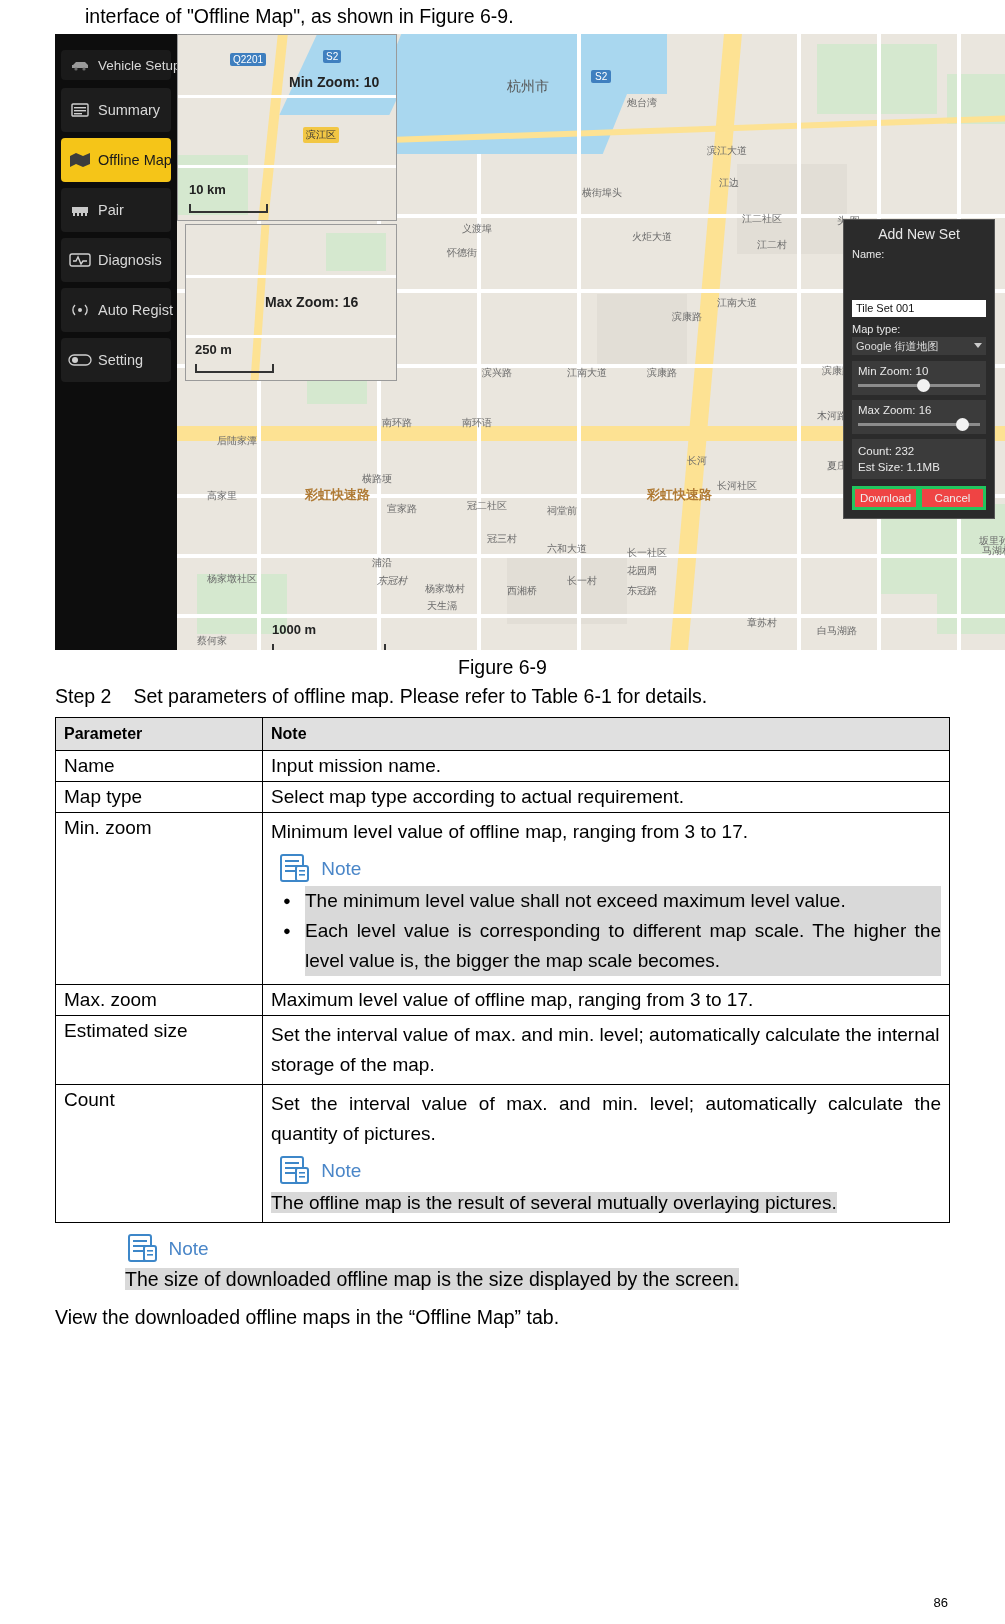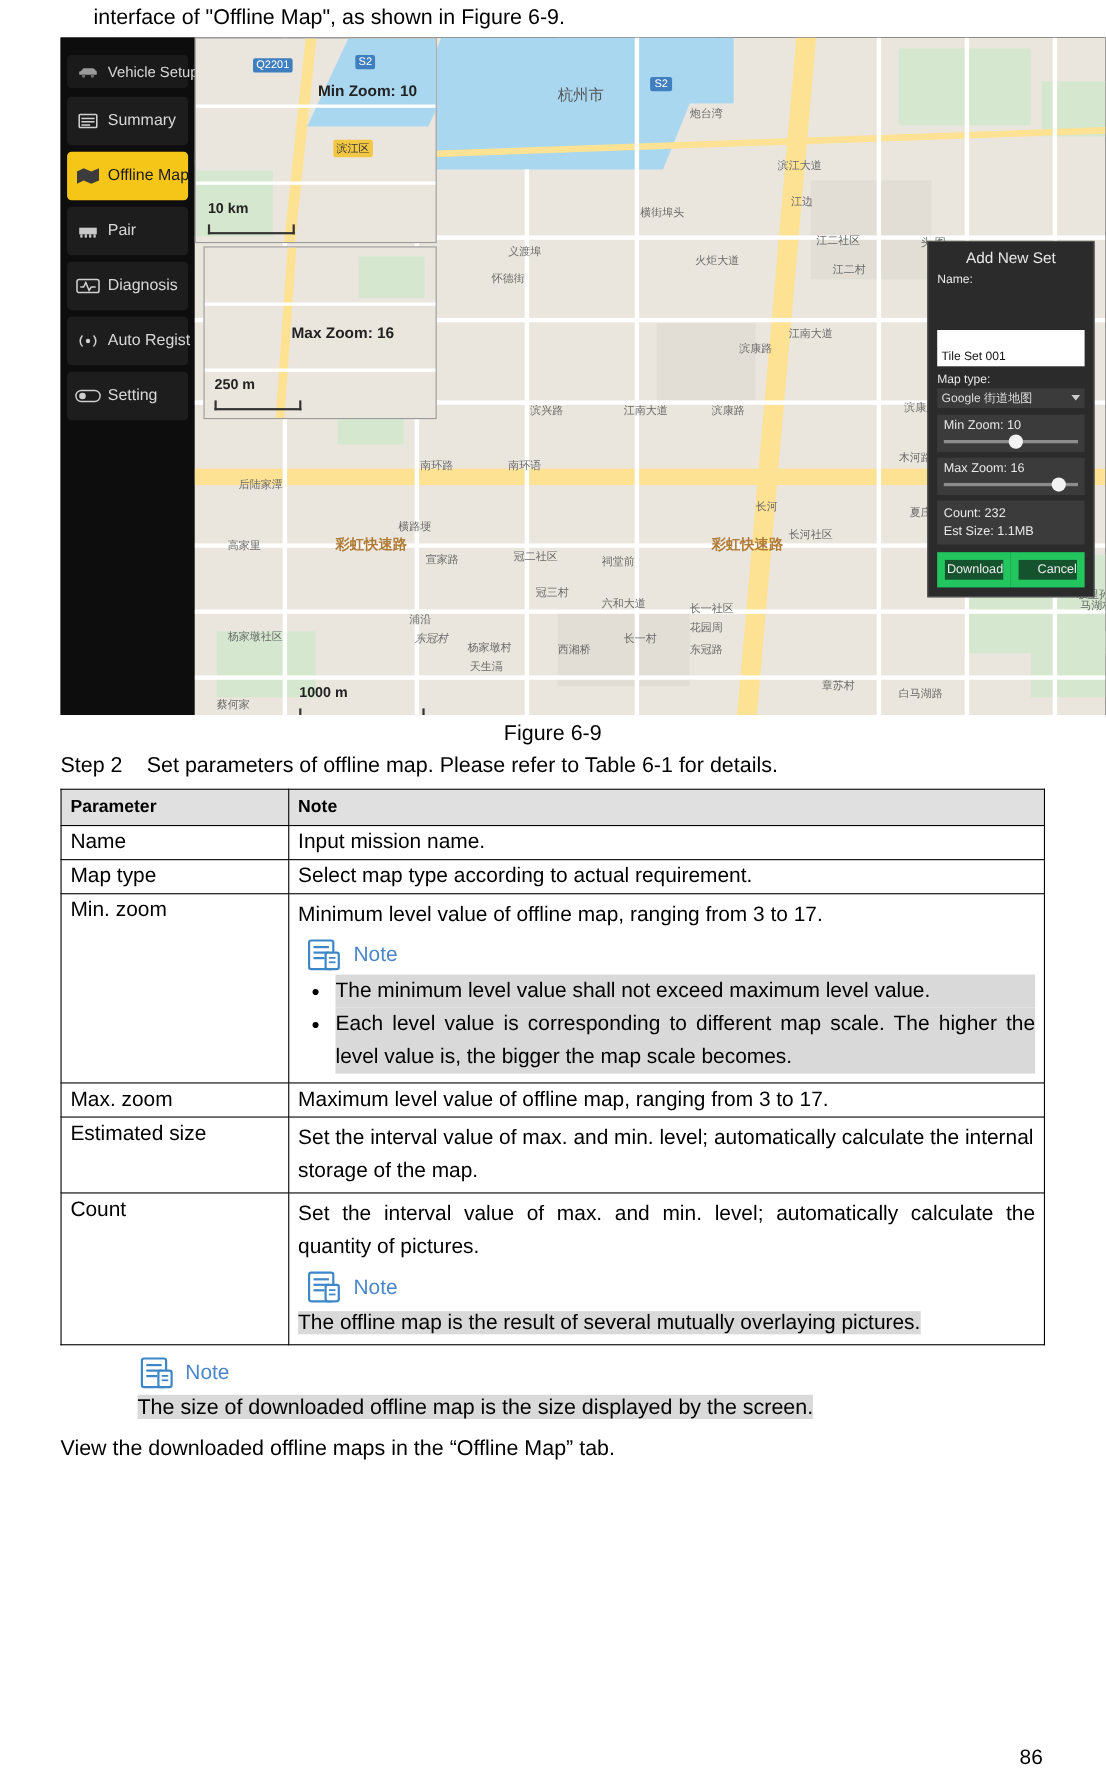--- a/index.html
+++ b/index.html
@@ -155,24 +155,24 @@
   .dialog-title {
     text-align: center;
     font-size: 14px;
     color: #e8e8e8;
     margin-bottom: 6px;
   }
   .dlg-label { font-size: 11px; margin-bottom: 2px; }
   .dlg-input {
     background: #fff;
     color: #111;
-    height: 33px;
+    height: 17px;
     line-height: 17px;
     font-size: 11px;
-    padding: 16px 4px;
+    padding: 0 4px;
     margin-bottom: 6px;
     box-sizing: border-box;
     width: 100%;
     margin-top: 40px;
   }
   .dlg-select {
     background: #3b3b3b;
     color: #ddd;
     height: 18px;
     line-height: 18px;
@@ -214,27 +214,27 @@
     padding: 4px 6px;
     margin-bottom: 7px;
     font-size: 11.5px;
     line-height: 16px;
   }
   .dlg-buttons {
     display: flex;
     justify-content: space-between;
   }
   .dlg-btn {
-    background: #14532d;
-    border: 7px solid #22c55e;
+    background: #ef4444;
+    border: 3px solid #22c55e;
     color: #eee;
     font-size: 11.5px;
     padding: 3px 0;
     width: 66px;
-    text-align: right;
+    text-align: center;
   }
 
   .fig-caption {
     text-align: center;
     font-size: 19.5px;
     margin: 6px 0 2px 0;
   }
   .step-line {
     font-size: 19.5px;
     line-height: 30px;
@@ -310,21 +310,21 @@
   }
   .tail-line {
     font-size: 19.5px;
     line-height: 30px;
     margin-top: 8px;
   }
   .page-num {
     position: absolute;
     right: 57px;
     bottom: 14px;
-    font-size: 19px;
+    font-size: 13px;
   }
 </style>
 </head>
 <body>
 
 <div class="page">
 
   <div class="intro-line">interface of "Offline Map", as shown in Figure 6-9.</div>
 
   <div class="figure-wrap">

